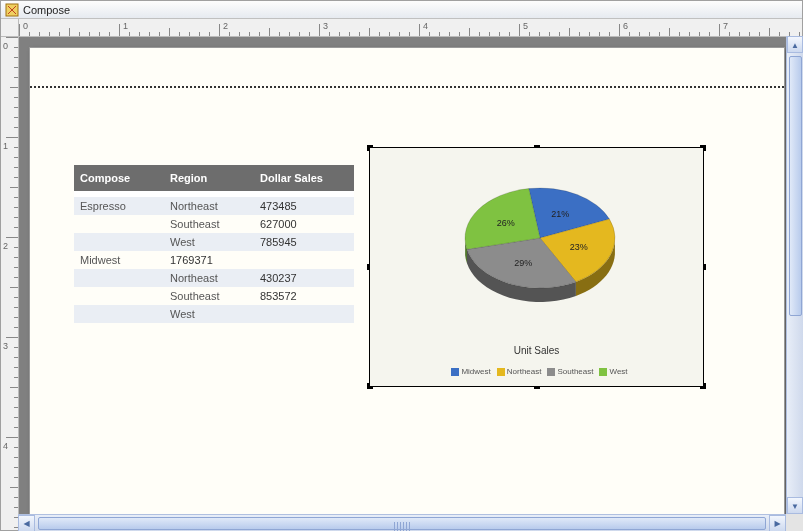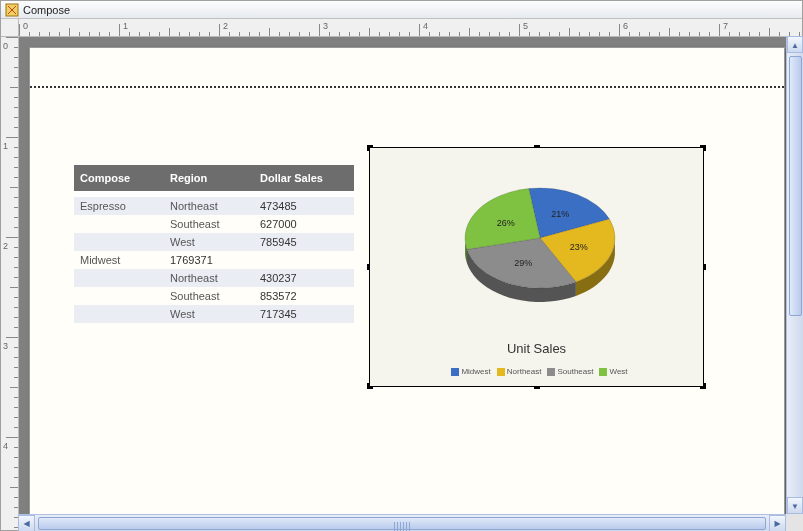--- a/index.html
+++ b/index.html
@@ -32,21 +32,21 @@
   .table-body .col-sales { font-family: Tahoma, sans-serif; }
   .table-gap { height: 6px; background: #fff; }
 
   .chart-sel { position: absolute; top: 100px; left: 340px; width: 335px; height: 240px; border: 1px solid #000; }
   .sel-handle { position: absolute; width: 6px; height: 6px; background: #000; }
   .h-tl { top: -3px; left: -3px; } .h-tm { top: -3px; left: calc(50% - 3px); } .h-tr { top: -3px; right: -3px; }
   .h-ml { top: calc(50% - 3px); left: -3px; } .h-mr { top: calc(50% - 3px); right: -3px; }
   .h-bl { bottom: -3px; left: -3px; } .h-bm { bottom: -3px; left: calc(50% - 3px); } .h-br { bottom: -3px; right: -3px; }
   .chart-area { width: 100%; height: 100%; background: #f5f5ee; position: relative; }
   .pie { position: absolute; top: 20px; left: 80px; }
-  .chart-title { position: absolute; bottom: 30px; width: 100%; text-align: center; font-size: 13px; color: #333; }
+  .chart-title { position: absolute; bottom: 30px; width: 100%; text-align: center; font-size: 10px; color: #333; }
   .legend { position: absolute; bottom: 10px; width: 100%; text-align: center; font-size: 8px; color: #555; }
   .legend .swatch { display: inline-block; width: 8px; height: 8px; margin: 0 2px 0 6px; vertical-align: middle; }
   .legend .lbl { vertical-align: middle; }
 
   .sb-v { position: absolute; top: 36px; right: 0; width: 17px; bottom: 17px; background: linear-gradient(to right, #e8eef8, #cfd9ec); border-left: 1px solid #b0c0e0; }
   .sb-v .arrow-up, .sb-v .arrow-down { height: 17px; background: linear-gradient(to bottom, #f2f6fd, #cdd9ef); text-align: center; line-height: 17px; font-size: 8px; color: #4a6aa0; border: 1px solid #a9bbe0; }
   .sb-v .arrow-down { position: absolute; bottom: 0; width: 100%; box-sizing: border-box; }
   .sb-v .thumb-v { position: absolute; top: 20px; width: 13px; left: 2px; height: 260px; background: linear-gradient(to right, #e0e9f8, #b8cbec); border: 1px solid #8fa6d4; border-radius: 2px; }
   .sb-h { position: absolute; bottom: 0; left: 18px; right: 17px; height: 17px; background: linear-gradient(to bottom, #e8eef8, #cfd9ec); border-top: 1px solid #b0c0e0; }
   .sb-h .arrow-left, .sb-h .arrow-right { width: 17px; height: 17px; background: linear-gradient(to bottom, #f2f6fd, #cdd9ef); text-align: center; line-height: 15px; font-size: 8px; color: #4a6aa0; border: 1px solid #a9bbe0; position: absolute; top: 0; box-sizing: border-box; }
@@ -259,21 +259,20 @@
                 <div class="col-sales">430237</div>
               </div>
               <div class="row">
                 <div class="col-product"></div>
                 <div class="col-region">Southeast</div>
                 <div class="col-sales">853572</div>
               </div>
               <div class="row alt">
                 <div class="col-product"></div>
                 <div class="col-region">West</div>
-                <div class="col-sales">717345</div>
               </div>
             </div>
         </div>
 
         <div class="chart-sel">
           <div class="sel-handle h-tl"></div>
           <div class="sel-handle h-tm"></div>
           <div class="sel-handle h-tr"></div>
           <div class="sel-handle h-ml"></div>
           <div class="sel-handle h-mr"></div>

